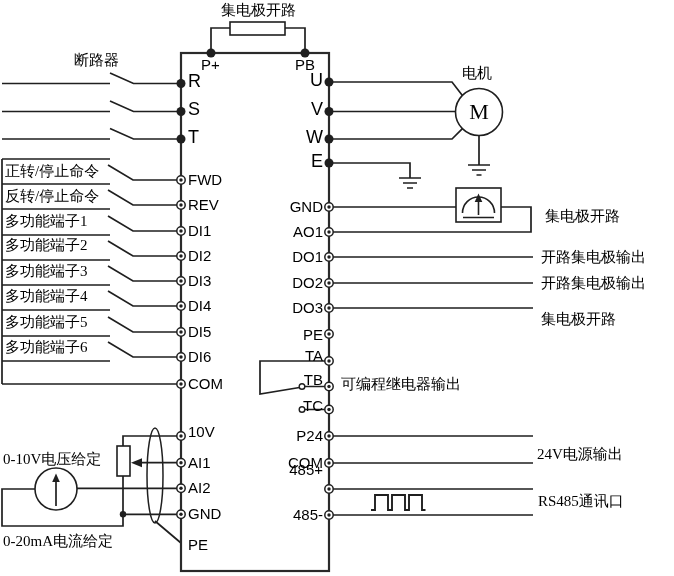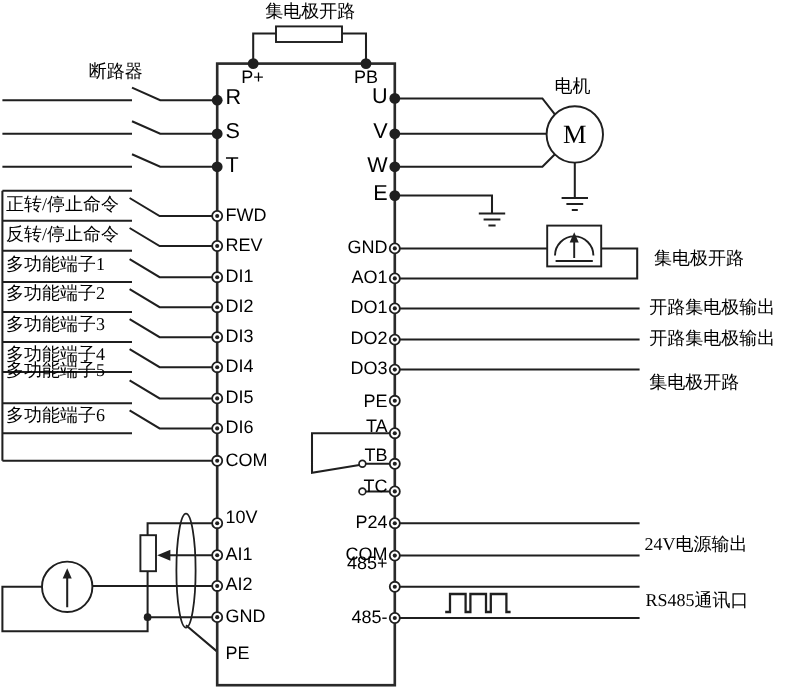--- a/index.html
+++ b/index.html
@@ -153,33 +153,35 @@
   <span class="lbl t18" style="left:188px;top:100px">S</span>
   <span class="lbl t18" style="left:188px;top:128px">T</span>
 
 
   <span class="lbl zh" style="left:5px;top:164px">正转/停止命令</span>
   <span class="lbl zh" style="left:5px;top:189px">反转/停止命令</span>
   <span class="lbl zh" style="left:5px;top:214px">多功能端子1</span>
   <span class="lbl zh" style="left:5px;top:238px">多功能端子2</span>
   <span class="lbl zh" style="left:5px;top:264px">多功能端子3</span>
   <span class="lbl zh" style="left:5px;top:289px">多功能端子4</span>
-  <span class="lbl zh" style="left:5px;top:302px">多功能端子5</span>
+  <span class="lbl zh" style="left:5px;top:315px">多功能端子5</span>
   <span class="lbl zh" style="left:5px;top:340px">多功能端子6</span>
 
   <span class="lbl t15" style="left:188px;top:172px">FWD</span>
   <span class="lbl t15" style="left:188px;top:197px">REV</span>
   <span class="lbl t15" style="left:188px;top:223px">DI1</span>
   <span class="lbl t15" style="left:188px;top:248px">DI2</span>
   <span class="lbl t15" style="left:188px;top:273px">DI3</span>
   <span class="lbl t15" style="left:188px;top:298px">DI4</span>
   <span class="lbl t15" style="left:188px;top:324px">DI5</span>
   <span class="lbl t15" style="left:188px;top:349px">DI6</span>
   <span class="lbl t15" style="left:188px;top:376px">COM</span>
 
+  <span class="lbl zh" style="left:3px;top:452px">0-10V电压给定</span>
+  <span class="lbl zh" style="left:3px;top:534px">0-20mA电流给定</span>
   <span class="lbl t15" style="left:188px;top:424px">10V</span>
   <span class="lbl t15" style="left:188px;top:455px">AI1</span>
   <span class="lbl t15" style="left:188px;top:480px">AI2</span>
   <span class="lbl t15" style="left:188px;top:506px">GND</span>
   <span class="lbl t15" style="left:188px;top:537px">PE</span>
 
   <span class="lbl zh" style="left:462px;top:66px">电机</span>
   <span class="lbl serifM" style="left:466px;top:100px">M</span>
   <span class="lbl t18 ra" style="right:351px;top:71px">U</span>
   <span class="lbl t18 ra" style="right:351px;top:100px">V</span>
@@ -194,20 +196,21 @@
   <span class="lbl t15 ra" style="right:351px;top:275px">DO2</span>
   <span class="lbl t15 ra" style="right:351px;top:300px">DO3</span>
   <span class="lbl zh" style="left:541px;top:250px">开路集电极输出</span>
   <span class="lbl zh" style="left:541px;top:276px">开路集电极输出</span>
   <span class="lbl zh" style="left:541px;top:312px">集电极开路</span>
 
   <span class="lbl t15 ra" style="right:351px;top:327px">PE</span>
   <span class="lbl t15 ra" style="right:351px;top:348px">TA</span>
   <span class="lbl t15 ra" style="right:351px;top:372px">TB</span>
   <span class="lbl t15 ra" style="right:351px;top:398px">TC</span>
+  <span class="lbl zh" style="left:341px;top:377px">可编程继电器输出</span>
 
   <span class="lbl t15 ra" style="right:351px;top:428px">P24</span>
   <span class="lbl t15 ra" style="right:351px;top:455px">COM</span>
   <span class="lbl zh" style="left:537px;top:447px">24V电源输出</span>
   <span class="lbl t15 ra" style="right:351px;top:462px">485+</span>
   <span class="lbl t15 ra" style="right:351px;top:507px">485-</span>
   <span class="lbl zh" style="left:538px;top:494px">RS485通讯口</span>
 
 </div>
 

